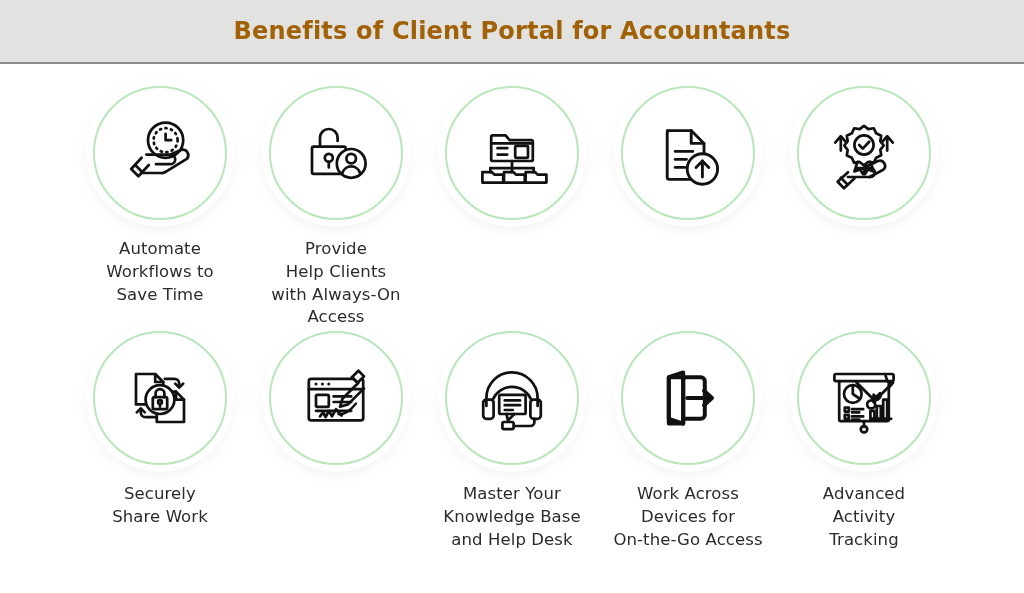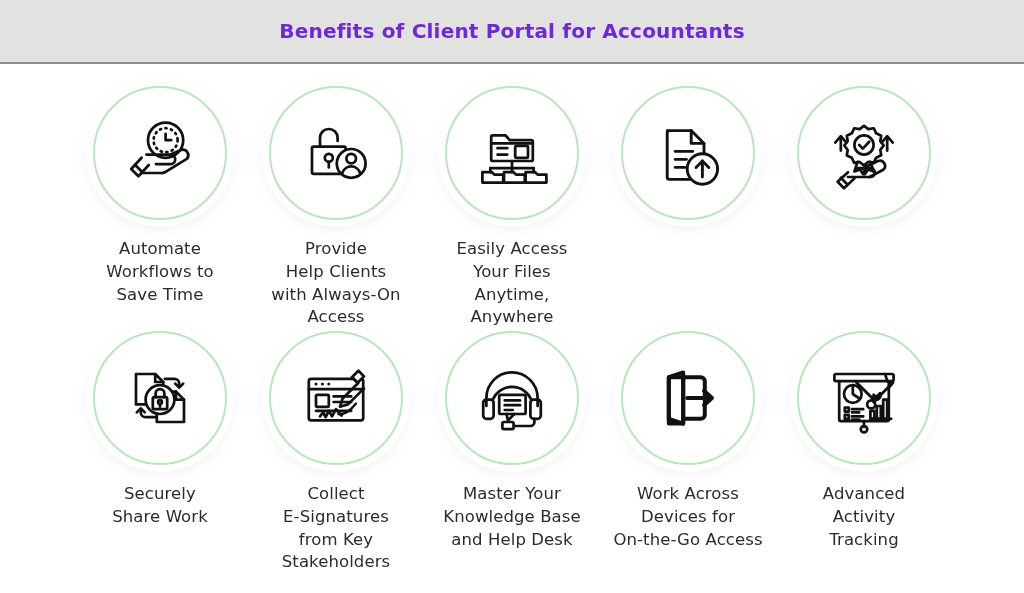--- a/index.html
+++ b/index.html
@@ -30,24 +30,24 @@
     height: 64px;
     flex: 0 0 64px;
     background: #e2e2e0;
     border-bottom: 2px solid #8e8e8e;
     display: flex;
     align-items: center;
     justify-content: center;
   }
 
   .header-title {
-    font-size: 20px;
+    font-size: 24px;
     font-weight: bold;
     letter-spacing: 0.2px;
-    color: #6d28d9;
+    color: #a16207;
     text-align: right;
     font-family: "DejaVu Sans", "Liberation Sans", sans-serif;
   }
 
   
   .benefits-body {
     flex: 1 1 auto;
     padding: 22px 10px 20px 10px;
     display: flex;
     flex-direction: column;
@@ -163,24 +163,20 @@
             <path d="M50 60 v9"></path>
             <path d="M23 69 h54"></path>
             <path d="M23 69 v5"></path>
             <path d="M50 69 v5"></path>
             <path d="M77 69 v5"></path>
             <path d="M13 74 h12 l3 3 h11 v10 H13 z"></path>
             <path d="M40 74 h12 l3 3 h11 v10 H40 z"></path>
             <path d="M67 74 h12 l3 3 h11 v10 H67 z"></path>
           </svg>
         </div>
-        <div class="benefit-label">Easily Access
-Your Files
-Anytime,
-Anywhere</div>
       </div>
 
       <div class="benefit-item">
         <div class="icon-circle">
           <svg width="80" height="80" viewBox="0 0 100 100" fill="none" stroke="#111111" stroke-width="3.6" stroke-linecap="round" stroke-linejoin="round">
             <path d="M24 22 h30 l16 16 v42 a3 3 0 0 1 -3 3 H27 a3 3 0 0 1 -3 -3 V25 a3 3 0 0 1 3 -3 z"></path>
             <path d="M54 22 v16 h16"></path>
             <path d="M34 48 h22"></path>
             <path d="M34 58 h14"></path>
             <path d="M34 68 h12"></path>
@@ -247,24 +243,20 @@
             <path d="M47 48 h22"></path>
             <path d="M47 55 h22"></path>
             <path d="M25 66 h44"></path>
             <path d="M30 73 l4 -5 l3 6 l4 -8 l4 7 l5 -9 l7 8"></path>
             <path d="M53 70 q10 2 22 -13" stroke-width="3"></path>
             <path d="M70 24 l8 -8 l7 7 l-8 8 z" fill="#ffffff"></path>
             <path d="M78 31 L58 51 l-3 10 l10 -3 L85 38"></path>
             <path d="M70 24 l7 7"></path>
           </svg>
         </div>
-        <div class="benefit-label">Collect
-E-Signatures
-from Key
-Stakeholders</div>
       </div>
 
       <div class="benefit-item">
         <div class="icon-circle">
           <svg width="80" height="80" viewBox="0 0 100 100" fill="none" stroke="#111111" stroke-width="3.4" stroke-linecap="round" stroke-linejoin="round">
             <path d="M18 60 V50 a32 32 0 0 1 64 0 v10"></path>
             <path d="M26 52 a26 26 0 0 1 48 0"></path>
             <path d="M18 52 h5 a4 4 0 0 1 4 4 v16 a4 4 0 0 1 -4 4 h-5 a4 4 0 0 1 -4 -4 V56 a4 4 0 0 1 4 -4 z"></path>
             <path d="M82 52 h-5 a4 4 0 0 0 -4 4 v16 a4 4 0 0 0 4 4 h5 a4 4 0 0 0 4 -4 V56 a4 4 0 0 0 -4 -4 z"></path>
             <rect x="34" y="46" width="33" height="24" rx="2" fill="#ffffff"></rect>

